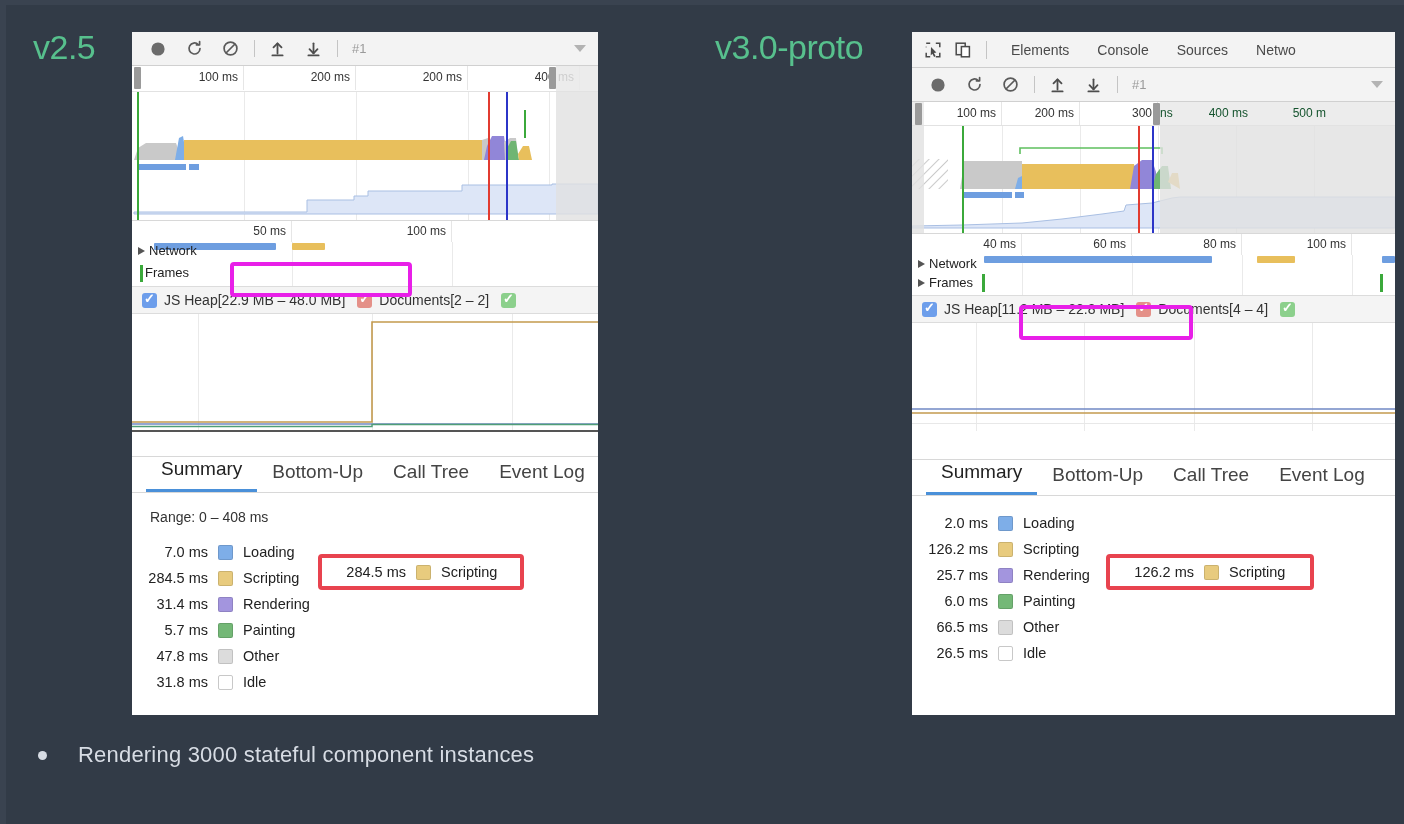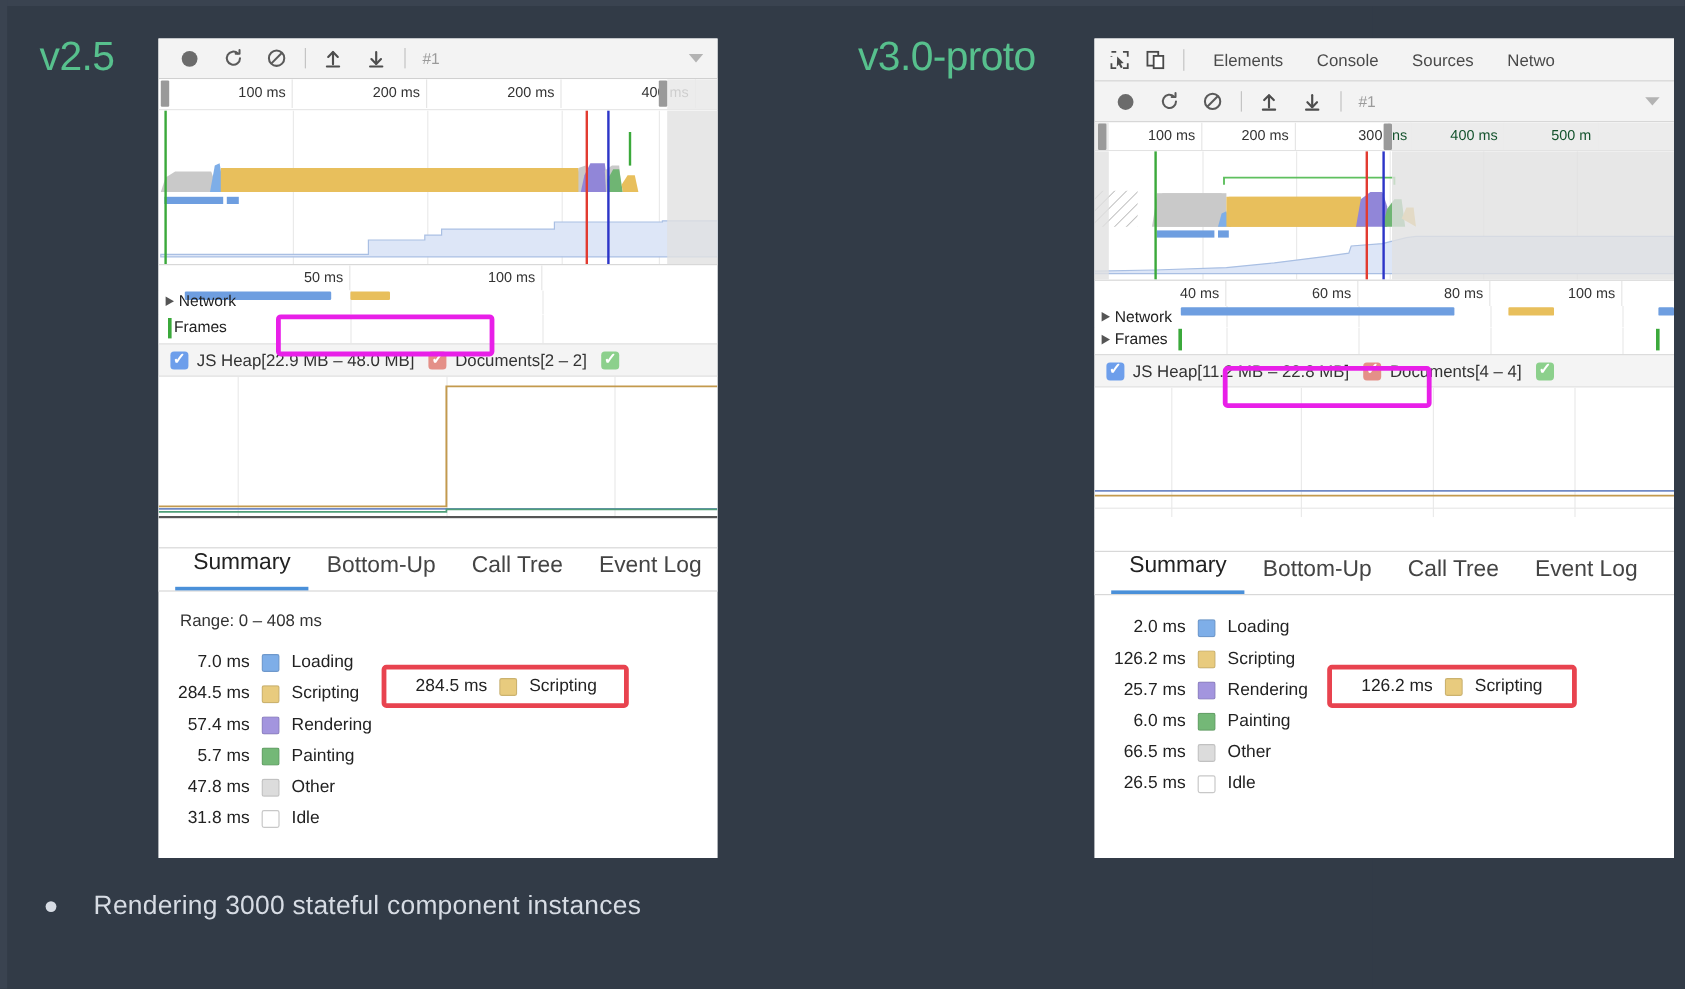--- a/index.html
+++ b/index.html
@@ -421,21 +421,21 @@
           <span class="lval">7.0 ms</span>
           <span class="lsw" style="background:#7eaee8"></span>
           <span>Loading</span>
         </div>
         <div class="lrow">
           <span class="lval">284.5 ms</span>
           <span class="lsw" style="background:#e8cb7e"></span>
           <span>Scripting</span>
         </div>
         <div class="lrow">
-          <span class="lval">57.4 ms</span>
+          <span class="lval">31.4 ms</span>
           <span class="lsw" style="background:#a395de"></span>
           <span>Rendering</span>
         </div>
         <div class="lrow">
           <span class="lval">5.7 ms</span>
           <span class="lsw" style="background:#74b877"></span>
           <span>Painting</span>
         </div>
         <div class="lrow">
           <span class="lval">47.8 ms</span>

